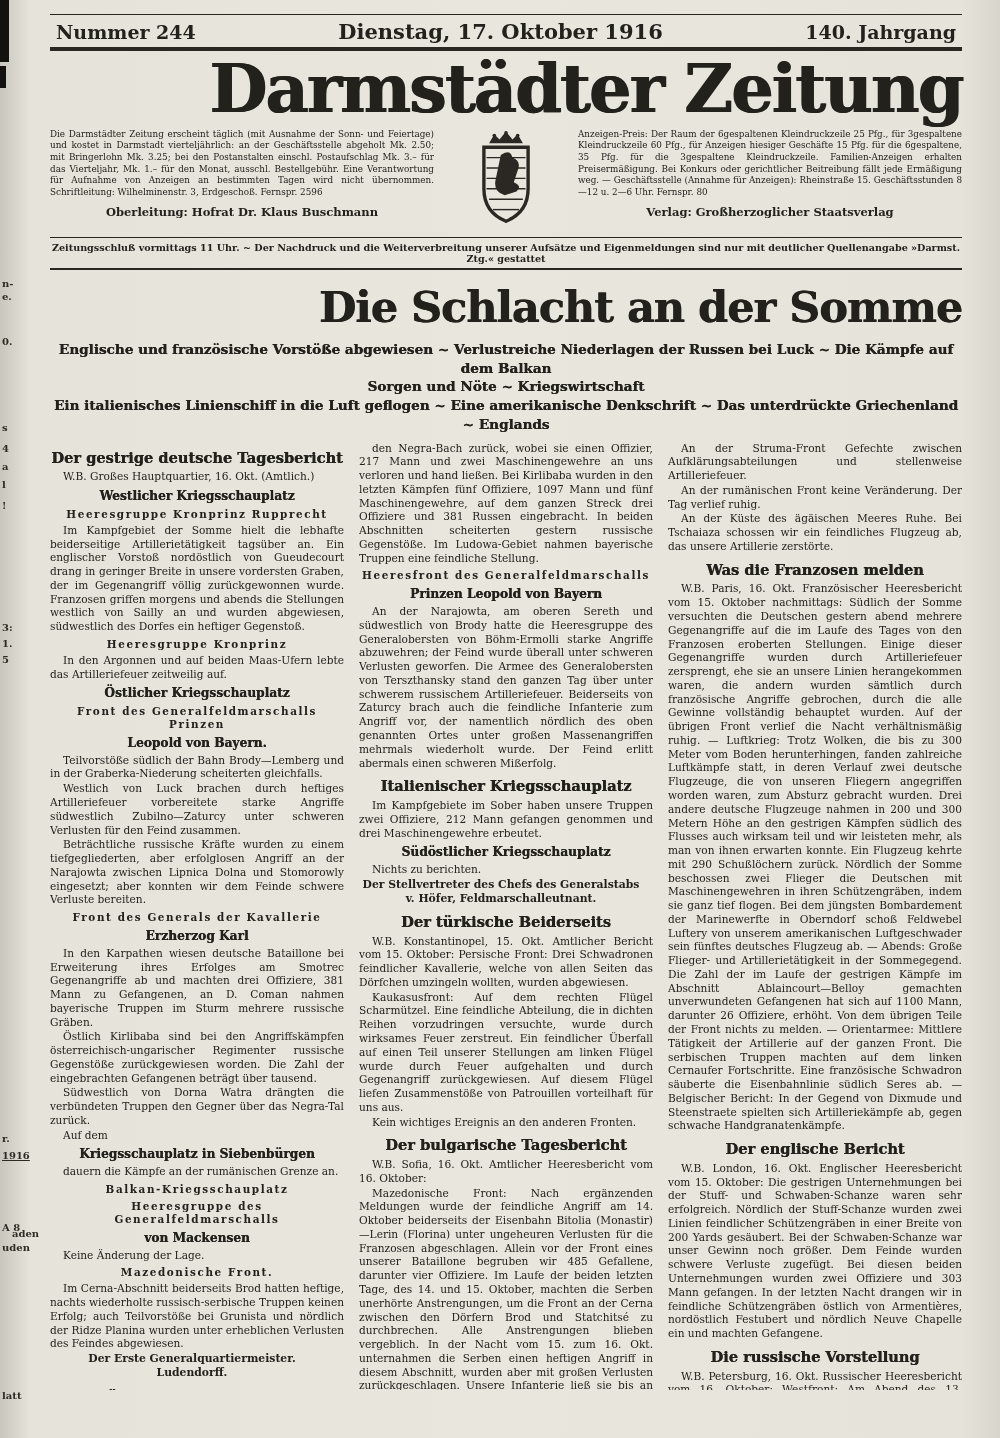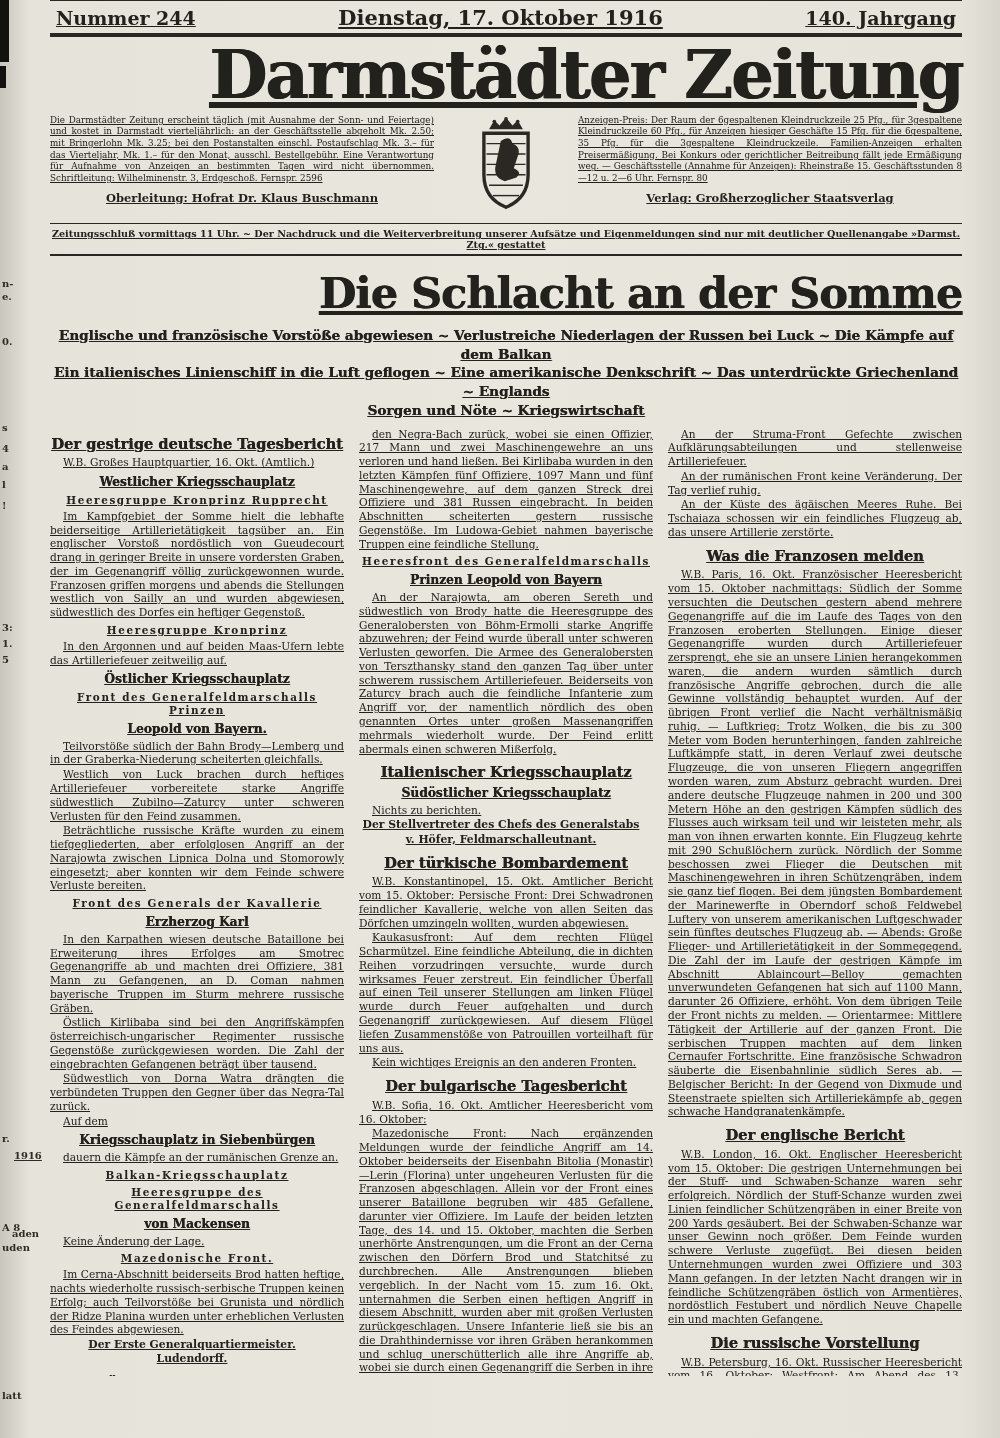--- a/index.html
+++ b/index.html
@@ -19,21 +19,21 @@
   
   .edge-bar-top {
     position:absolute; left:0; top:0; width:9px; height:62px; background:#14120f;
   }
   .edge-bar-2 {
     position:absolute; left:0; top:66px; width:6px; height:22px; background:#14120f;
   }
   .artifact {
     position:absolute; font-size:10px; font-weight:bold; color:#2e2b25; white-space:nowrap;
   }
-  .content { padding:0 38px 0 50px;text-decoration:underline; }
+  .content { padding:14px 38px 0 50px; }
 
   .issue-row {
     display:flex; justify-content:space-between; align-items:baseline;
     font-weight:bold; font-size:19px; padding:4px 6px 3px 6px;
     border-top:1.5px solid #2a2722;
   }
   .issue-row .center { font-size:21px; }
   .rule { background:#2a2722; border:none; }
   .rule.thick { height:3.5px; }
   .rule.thin { height:1.5px; }
@@ -94,21 +94,21 @@
       <span class="artifact" style="top: 336px; left: 2px;">0.</span>
       <span class="artifact" style="top: 422px; left: 2px;">s</span>
       <span class="artifact" style="top: 443px; left: 2px;">4</span>
       <span class="artifact" style="top: 461px; left: 2px;">a</span>
       <span class="artifact" style="top: 479px; left: 2px;">l</span>
       <span class="artifact" style="top: 500px; left: 2px;">!</span>
       <span class="artifact" style="top: 622px; left: 2px;">3:</span>
       <span class="artifact" style="top: 638px; left: 2px;">1.</span>
       <span class="artifact" style="top: 654px; left: 2px;">5</span>
       <span class="artifact" style="top: 1133px; left: 2px;">r.</span>
-      <span class="artifact" style="top: 1150px; left: 14px; text-decoration: underline;">1916</span>
+      <span class="artifact" style="top: 1150px; left: 2px; text-decoration: underline;">1916</span>
       <span class="artifact" style="top: 1222px; left: 2px;">A 8</span>
       <span class="artifact" style="top: 1228px; left: 12px;">aden</span>
       <span class="artifact" style="top: 1242px; left: 2px;">uden</span>
       <span class="artifact" style="top: 1390px; left: 2px;">latt</span>
     </div>
 
   <div class="content">
 
     <div class="issue-row">
       <span>Nummer 244</span>
@@ -147,22 +147,22 @@
         <p class="info-footer">Verlag: Großherzoglicher Staatsverlag</p>
       </div>
     </div>
 
     <hr class="rule thin">
     <p class="notice">Zeitungsschluß vormittags 11 Uhr. ~ Der Nachdruck und die Weiterverbreitung unserer Aufsätze und Eigenmeldungen sind nur mit deutlicher Quellenangabe »Darmst. Ztg.« gestattet</p>
     <hr class="rule thin">
 
     <h2 class="main-headline">Die Schlacht an der Somme</h2>
     <p class="subhead">Englische und französische Vorstöße abgewiesen ~ Verlustreiche Niederlagen der Russen bei Luck ~ Die Kämpfe auf dem Balkan</p>
+    <p class="subhead">Sorgen und Nöte ~ Kriegswirtschaft</p>
     <p class="subhead">Ein italienisches Linienschiff in die Luft geflogen ~ Eine amerikanische Denkschrift ~ Das unterdrückte Griechenland ~ Englands</p>
-    <p class="subhead">Sorgen und Nöte ~ Kriegswirtschaft</p>
 
     <div class="columns" id="columns">
         <div class="col">
           <p class="b-h1">Der gestrige deutsche Tagesbericht</p>
           <p class="b-p">W.B. Großes Hauptquartier, 16. Okt. (Amtlich.)</p>
           <p class="b-h2">Westlicher Kriegsschauplatz</p>
           <p class="b-h3">Heeresgruppe Kronprinz Rupprecht</p>
           <p class="b-p">Im Kampfgebiet der Somme hielt die lebhafte beiderseitige Artillerietätigkeit tagsüber an. Ein englischer Vorstoß nordöstlich von Gueudecourt drang in geringer Breite in unsere vordersten Graben, der im Gegenangriff völlig zurückgewonnen wurde. Franzosen griffen morgens und abends die Stellungen westlich von Sailly an und wurden abgewiesen, südwestlich des Dorfes ein heftiger Gegenstoß.</p>
           <p class="b-h3">Heeresgruppe Kronprinz</p>
           <p class="b-p">In den Argonnen und auf beiden Maas-Ufern lebte das Artilleriefeuer zeitweilig auf.</p>
@@ -189,25 +189,26 @@
           <p class="b-r">Der Erste Generalquartiermeister.</p>
           <p class="b-r">Ludendorff.</p>
           <p class="b-h1">Der österreichisch-ungarische Tagesbericht</p>
         </div>
         <div class="col">
           <p class="b-p">den Negra-Bach zurück, wobei sie einen Offizier, 217 Mann und zwei Maschinengewehre an uns verloren und hand ließen. Bei Kirlibaba wurden in den letzten Kämpfen fünf Offiziere, 1097 Mann und fünf Maschinengewehre, auf dem ganzen Streck drei Offiziere und 381 Russen eingebracht. In beiden Abschnitten scheiterten gestern russische Gegenstöße. Im Ludowa-Gebiet nahmen bayerische Truppen eine feindliche Stellung.</p>
           <p class="b-h3">Heeresfront des Generalfeldmarschalls</p>
           <p class="b-h2">Prinzen Leopold von Bayern</p>
           <p class="b-p">An der Narajowta, am oberen Sereth und südwestlich von Brody hatte die Heeresgruppe des Generalobersten von Böhm-Ermolli starke Angriffe abzuwehren; der Feind wurde überall unter schweren Verlusten geworfen. Die Armee des Generalobersten von Terszthansky stand den ganzen Tag über unter schwerem russischem Artilleriefeuer. Beiderseits von Zaturcy brach auch die feindliche Infanterie zum Angriff vor, der namentlich nördlich des oben genannten Ortes unter großen Massenangriffen mehrmals wiederholt wurde. Der Feind erlitt abermals einen schweren Mißerfolg.</p>
           <p class="b-h1">Italienischer Kriegsschauplatz</p>
+          <p class="b-p">Im Kampfgebiete im Sober haben unsere Truppen zwei Offiziere, 212 Mann gefangen genommen und drei Maschinengewehre erbeutet.</p>
           <p class="b-h2">Südöstlicher Kriegsschauplatz</p>
           <p class="b-p">Nichts zu berichten.</p>
           <p class="b-r">Der Stellvertreter des Chefs des Generalstabs</p>
           <p class="b-r">v. Höfer, Feldmarschalleutnant.</p>
-          <p class="b-h1">Der türkische Bombardement</p>
+          <p class="b-h1">Der türkische Beiderseits</p>
           <p class="b-p">W.B. Konstantinopel, 15. Okt. Amtlicher Bericht vom 15. Oktober: Persische Front: Drei Schwadronen feindlicher Kavallerie, welche von allen Seiten das Dörfchen umzingeln wollten, wurden abgewiesen.</p>
           <p class="b-p">Kaukasusfront: Auf dem rechten Flügel Scharmützel. Eine feindliche Abteilung, die in dichten Reihen vorzudringen versuchte, wurde durch wirksames Feuer zerstreut. Ein feindlicher Überfall auf einen Teil unserer Stellungen am linken Flügel wurde durch Feuer aufgehalten und durch Gegenangriff zurückgewiesen. Auf diesem Flügel liefen Zusammenstöße von Patrouillen vorteilhaft für uns aus.</p>
           <p class="b-p">Kein wichtiges Ereignis an den anderen Fronten.</p>
           <p class="b-h1">Der bulgarische Tagesbericht</p>
           <p class="b-p">W.B. Sofia, 16. Okt. Amtlicher Heeresbericht vom 16. Oktober:</p>
           <p class="b-p">Mazedonische Front: Nach ergänzenden Meldungen wurde der feindliche Angriff am 14. Oktober beiderseits der Eisenbahn Bitolia (Monastir)—Lerin (Florina) unter ungeheuren Verlusten für die Franzosen abgeschlagen. Allein vor der Front eines unserer Bataillone begruben wir 485 Gefallene, darunter vier Offiziere. Im Laufe der beiden letzten Tage, des 14. und 15. Oktober, machten die Serben unerhörte Anstrengungen, um die Front an der Cerna zwischen den Dörfern Brod und Statchitsé zu durchbrechen. Alle Anstrengungen blieben vergeblich. In der Nacht vom 15. zum 16. Okt. unternahmen die Serben einen heftigen Angriff in diesem Abschnitt, wurden aber mit großen Verlusten zurückgeschlagen. Unsere Infanterie ließ sie bis an die Drahthindernisse vor ihren Gräben herankommen und schlug unerschütterlich alle ihre Angriffe ab, wobei sie durch einen Gegenangriff die Serben in ihre Ausgangsstellungen zurückwarf. Wir nahmen einen Bombenwerfer und ein Maschinengewehr.</p>
         </div>
         <div class="col">
           <p class="b-p">An der Struma-Front Gefechte zwischen Aufklärungsabteilungen und stellenweise Artilleriefeuer.</p>
           <p class="b-p">An der rumänischen Front keine Veränderung. Der Tag verlief ruhig.</p>

